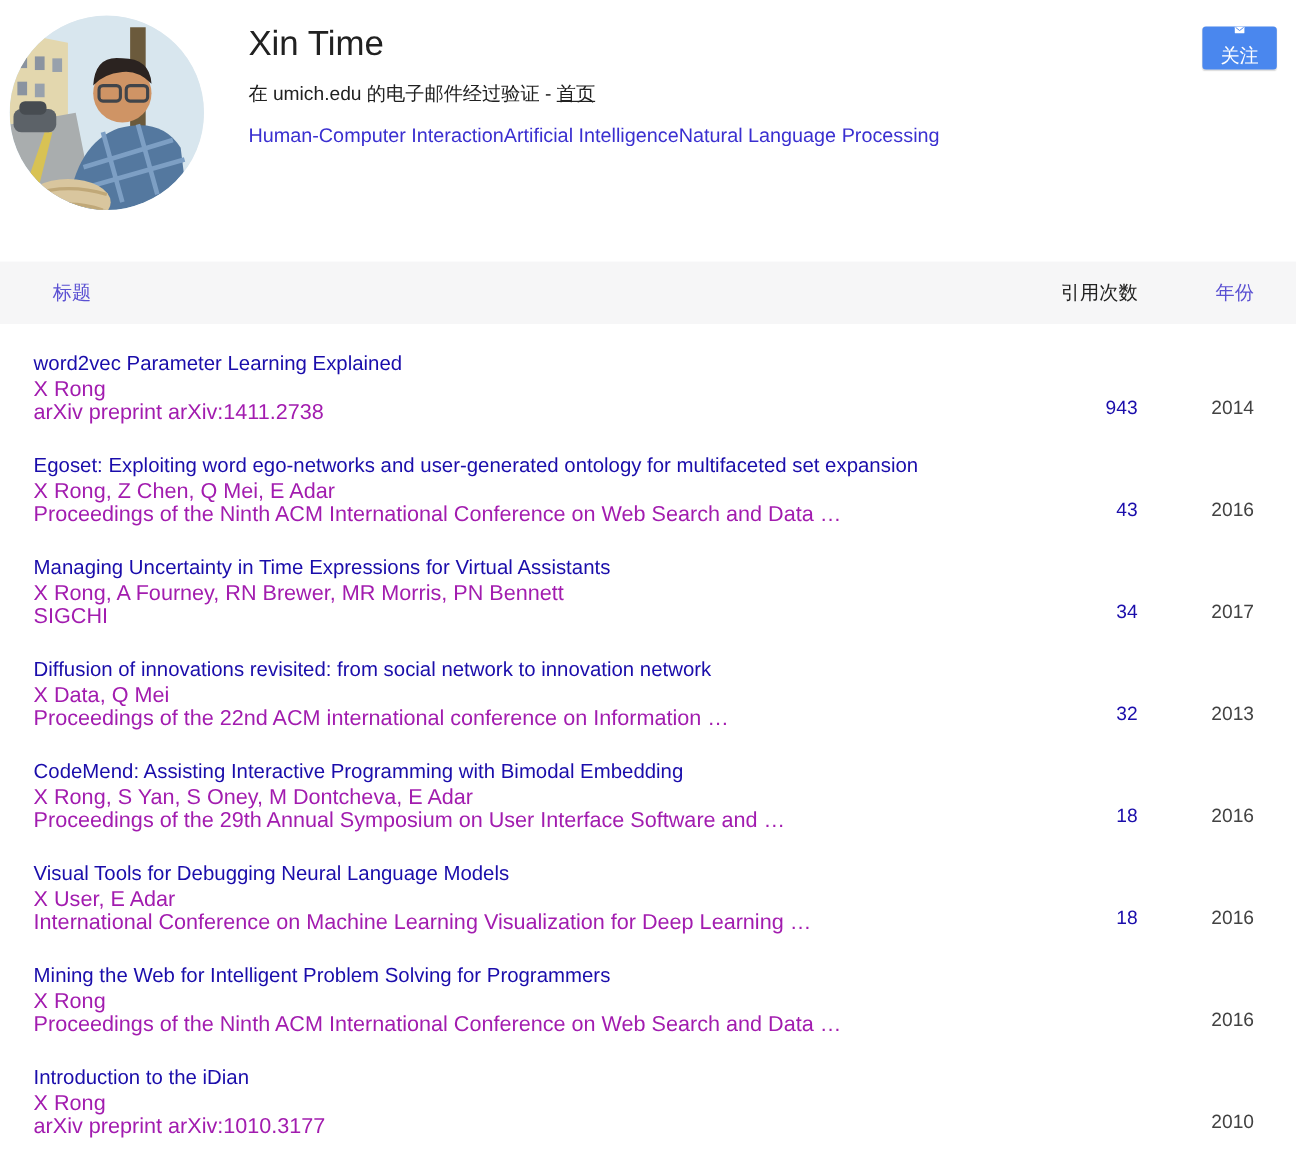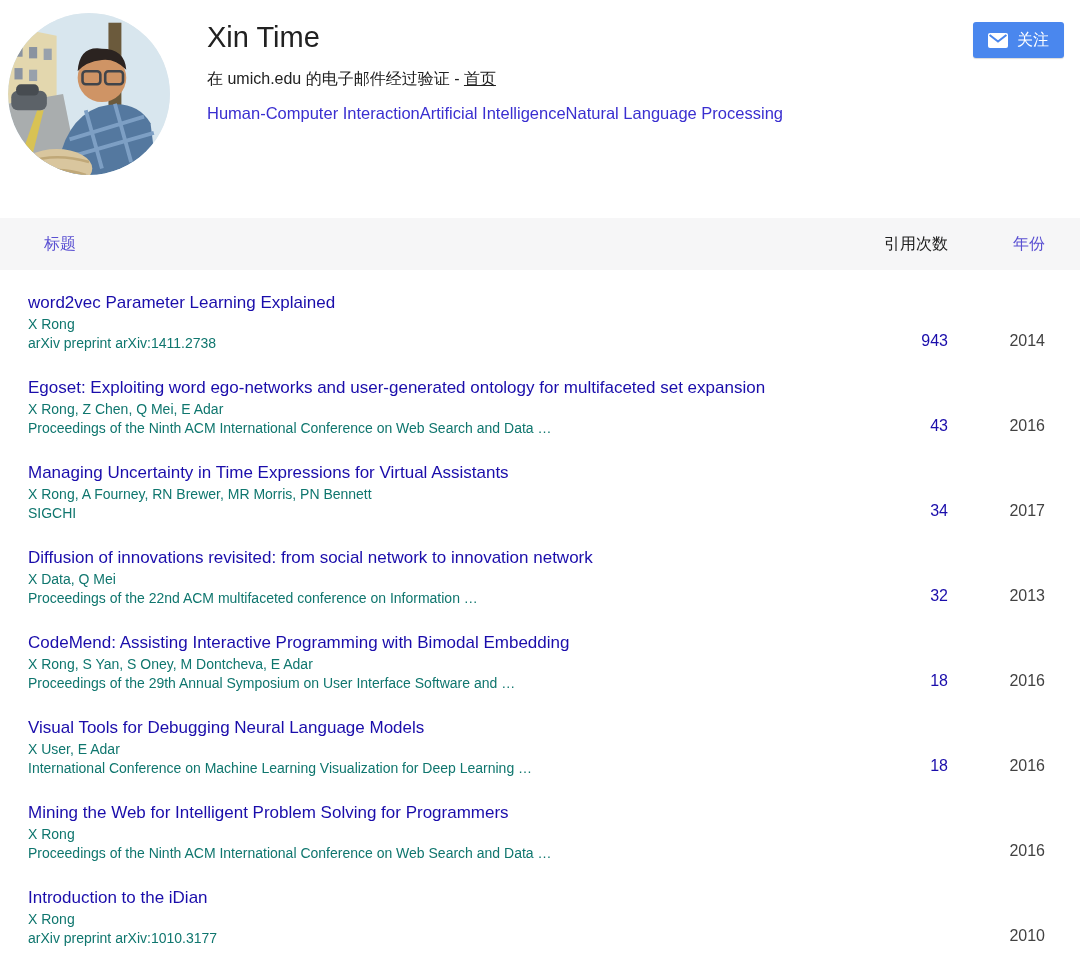--- a/index.html
+++ b/index.html
@@ -34,21 +34,21 @@
   .interest {
     font-size: 16.5px; color: #3a2fd0; cursor: pointer; line-height: 21px;
   }
 
   .follow-btn {
     position: absolute; right: 16px; top: 22px;
     height: 36px; padding: 0 15px;
     background: #4a87ee; border: none; border-radius: 3px;
     color: #ffffff; font-size: 16px; font-family: inherit;
     display: flex; align-items: center; gap: 9px;
-    cursor: pointer; box-shadow: 0 1px 1px rgba(0,0,0,.15);
+    cursor: pointer; box-shadow: 0 1px 1px rgba(0,0,0,.15); flex-direction: column;
   }
 
   
   .table-header {
     position: absolute; top: 218px; left: 0; right: 0; height: 52px;
     background: #f6f6f7;
     display: flex; align-items: center;
     padding: 0 35px 0 44px;
     font-size: 16px;
   }
@@ -63,21 +63,21 @@
   .pub-row {
     display: flex; align-items: flex-end;
     padding: 0 35px 0 28px;
     margin-bottom: 23px;
   }
   .pub-main { flex: 1; min-width: 0; padding-right: 30px; }
   .pub-title {
     font-size: 17px; line-height: 24px; color: #1a0dab; cursor: pointer;
   }
   .pub-authors, .pub-venue {
-    font-size: 14px; line-height: 19px; color: #0f766e;
+    font-size: 18px; line-height: 19px; color: #a21caf;
   }
   .pub-citations {
     width: 120px; text-align: right;
     font-size: 16px; line-height: 24px; color: #1a0dab; cursor: pointer;
   }
   .pub-citations:empty { cursor: default; }
   .pub-year {
     width: 97px; text-align: right;
     font-size: 16px; line-height: 24px; color: #424242;
   }
@@ -173,21 +173,21 @@
         <div class="pub-venue">SIGCHI</div>
       </div>
       <div class="pub-citations">34</div>
       <div class="pub-year">2017</div>
     </div>
 
     <div class="pub-row">
       <div class="pub-main">
         <div class="pub-title">Diffusion of innovations revisited: from social network to innovation network</div>
         <div class="pub-authors">X Data, Q Mei</div>
-        <div class="pub-venue">Proceedings of the 22nd ACM multifaceted conference on Information …</div>
+        <div class="pub-venue">Proceedings of the 22nd ACM international conference on Information …</div>
       </div>
       <div class="pub-citations">32</div>
       <div class="pub-year">2013</div>
     </div>
 
     <div class="pub-row">
       <div class="pub-main">
         <div class="pub-title">CodeMend: Assisting Interactive Programming with Bimodal Embedding</div>
         <div class="pub-authors">X Rong, S Yan, S Oney, M Dontcheva, E Adar</div>
         <div class="pub-venue">Proceedings of the 29th Annual Symposium on User Interface Software and …</div>

